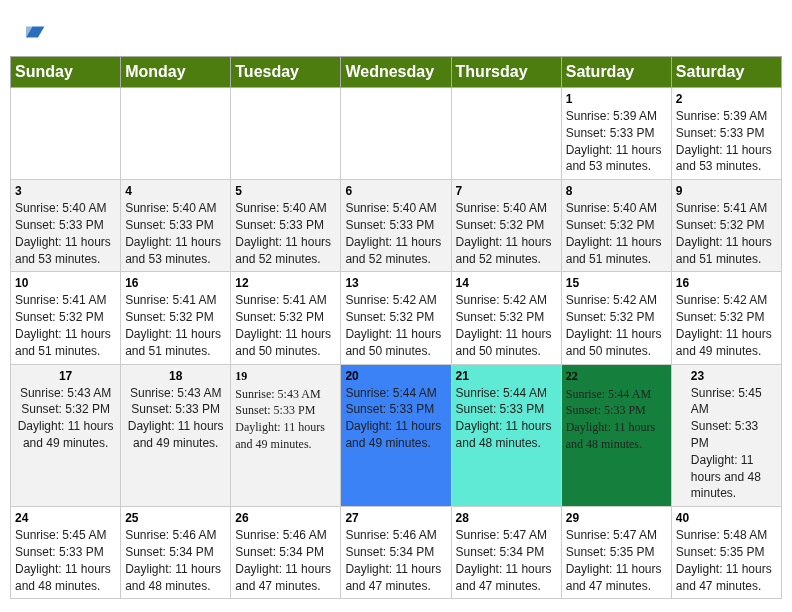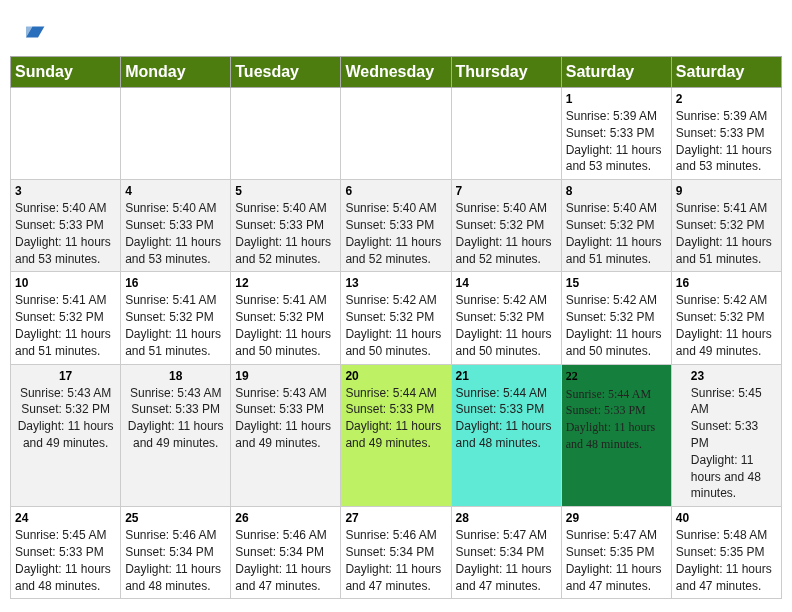--- a/index.html
+++ b/index.html
@@ -197,25 +197,25 @@
       </tr>
       <tr>
         <td style="background: rgb(242, 242, 242); text-align: center;">
           <span class="day-number">17</span>
           <div class="day-info">Sunrise: 5:43 AM<br>Sunset: 5:32 PM<br>Daylight: 11 hours and 49 minutes.</div>
         </td>
         <td style="background: rgb(242, 242, 242); text-align: center;">
           <span class="day-number">18</span>
           <div class="day-info">Sunrise: 5:43 AM<br>Sunset: 5:33 PM<br>Daylight: 11 hours and 49 minutes.</div>
         </td>
-        <td style="background: rgb(242, 242, 242);">
+        <td style="background: rgb(242, 242, 242); font-family: Liberation Serif, serif;">
           <span class="day-number">19</span>
           <div class="day-info">Sunrise: 5:43 AM<br>Sunset: 5:33 PM<br>Daylight: 11 hours and 49 minutes.</div>
         </td>
-        <td style="background: #bef264;">
+        <td style="background: #3b82f6;">
           <span class="day-number">20</span>
           <div class="day-info">Sunrise: 5:44 AM<br>Sunset: 5:33 PM<br>Daylight: 11 hours and 49 minutes.</div>
         </td>
         <td style="background: #5eead4;">
           <span class="day-number">21</span>
           <div class="day-info">Sunrise: 5:44 AM<br>Sunset: 5:33 PM<br>Daylight: 11 hours and 48 minutes.</div>
         </td>
         <td style="background: #15803d; font-family: Liberation Serif, serif;">
           <span class="day-number">22</span>
           <div class="day-info">Sunrise: 5:44 AM<br>Sunset: 5:33 PM<br>Daylight: 11 hours and 48 minutes.</div>

